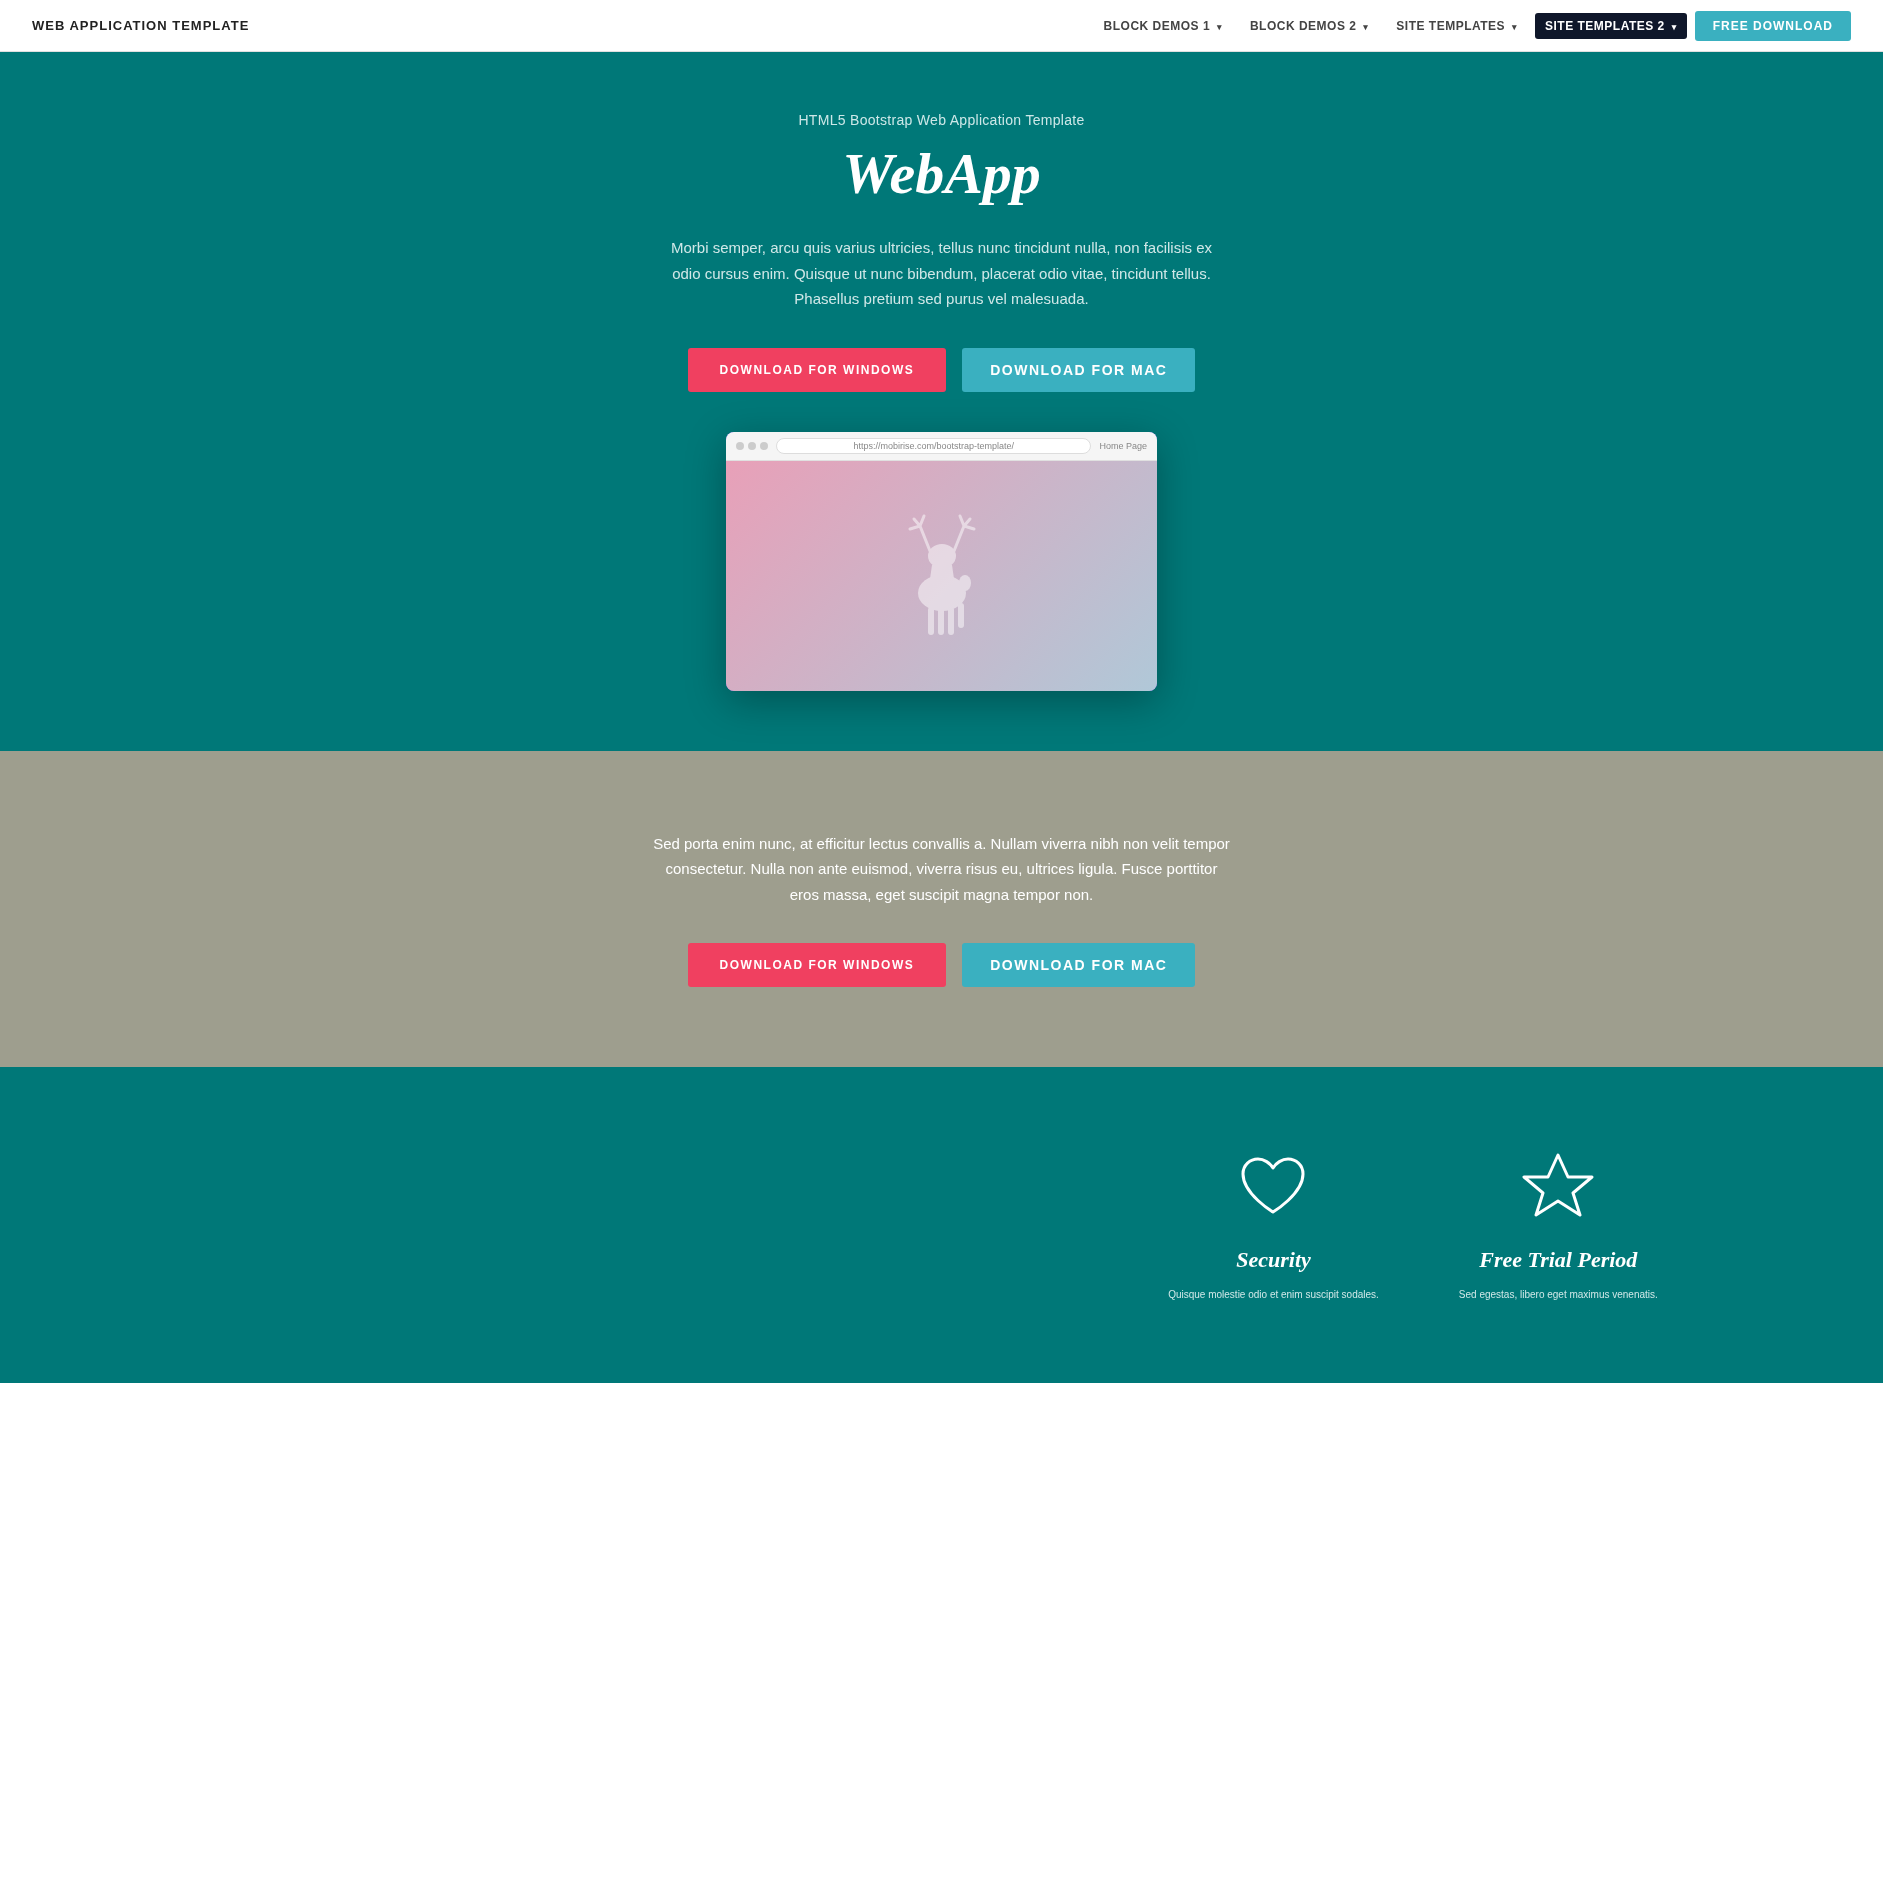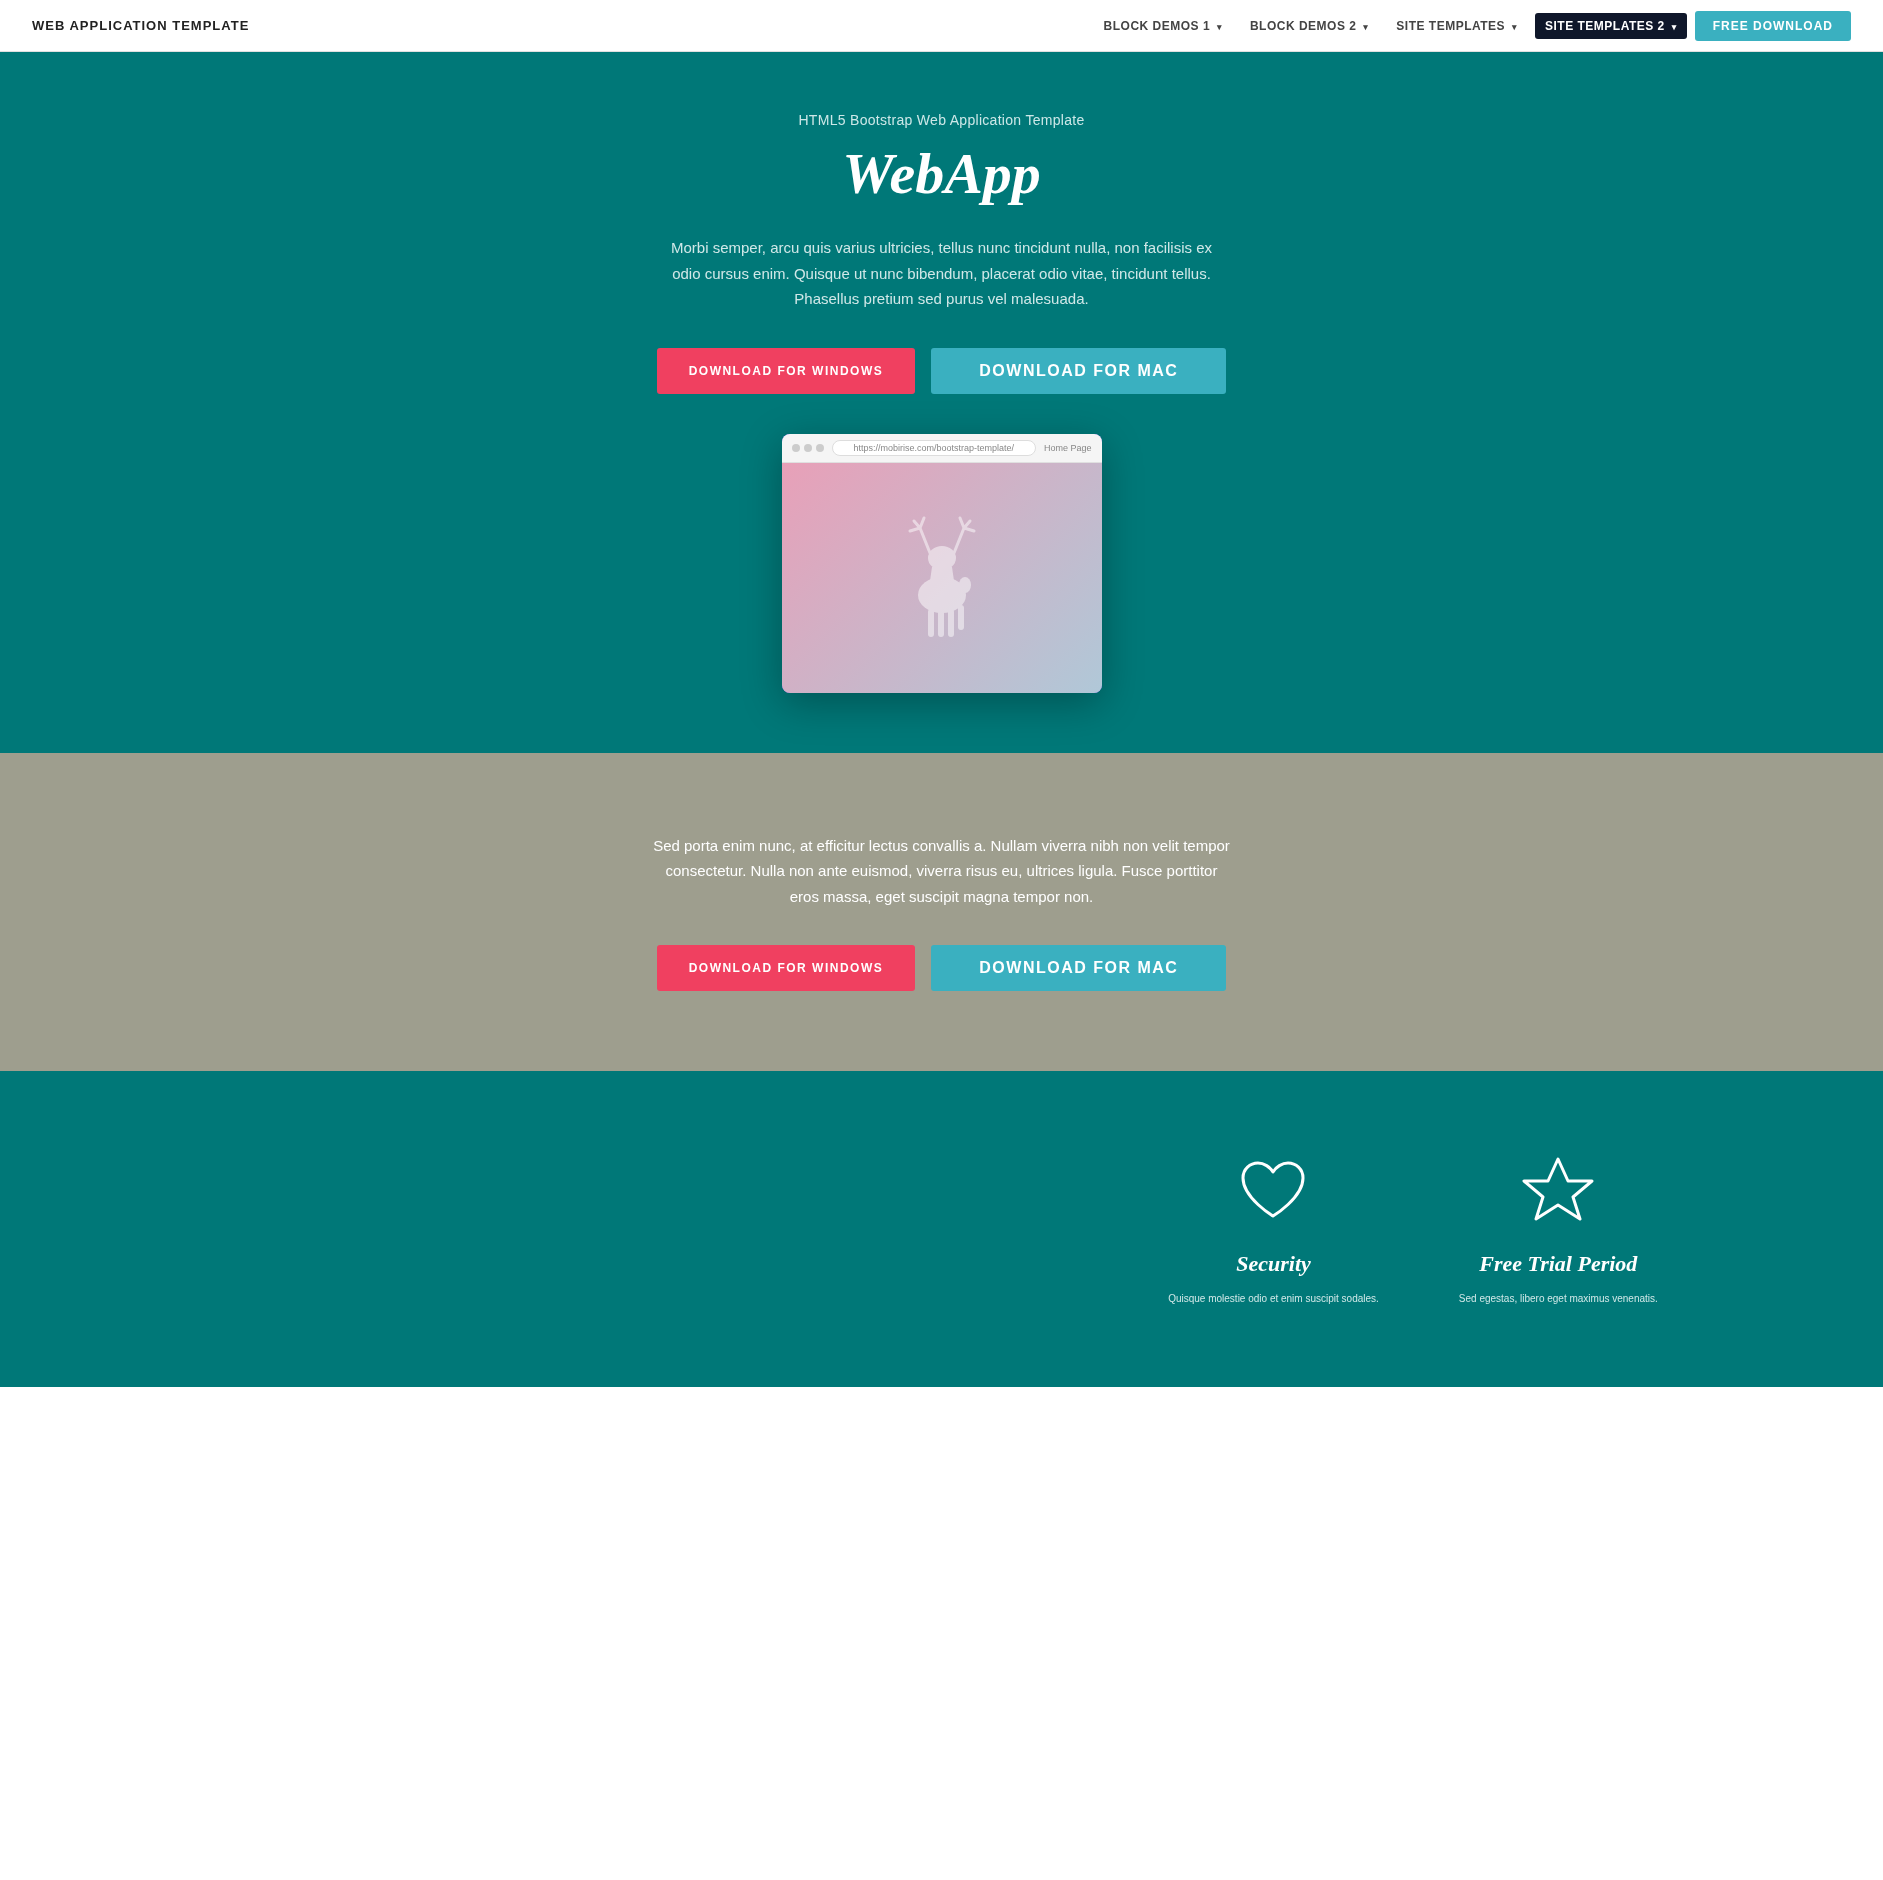--- a/index.html
+++ b/index.html
@@ -108,31 +108,31 @@
       letter-spacing: 1.5px;
       padding: 14px 32px;
       cursor: pointer;
       text-transform: uppercase;
     }
     .btn-mac {
       background: #3ab0c0;
       color: #fff;
       border: none;
       border-radius: 3px;
-      font-size: 16px;
+      font-size: 14px;
       font-weight: 700;
       letter-spacing: 1.5px;
-      padding: 14px 48px;
+      padding: 14px 28px;
       cursor: pointer;
       text-transform: uppercase;
     }
 
     
     .browser-mockup {
-      width: 320px;
+      width: 431px;
       border-radius: 8px;
       overflow: hidden;
       box-shadow: 0 10px 40px rgba(0,0,0,0.3);
       background: #8b5cf6;
     }
     .browser-bar {
       background: #f5f5f5;
       display: flex;
       align-items: center;
       padding: 6px 10px;

